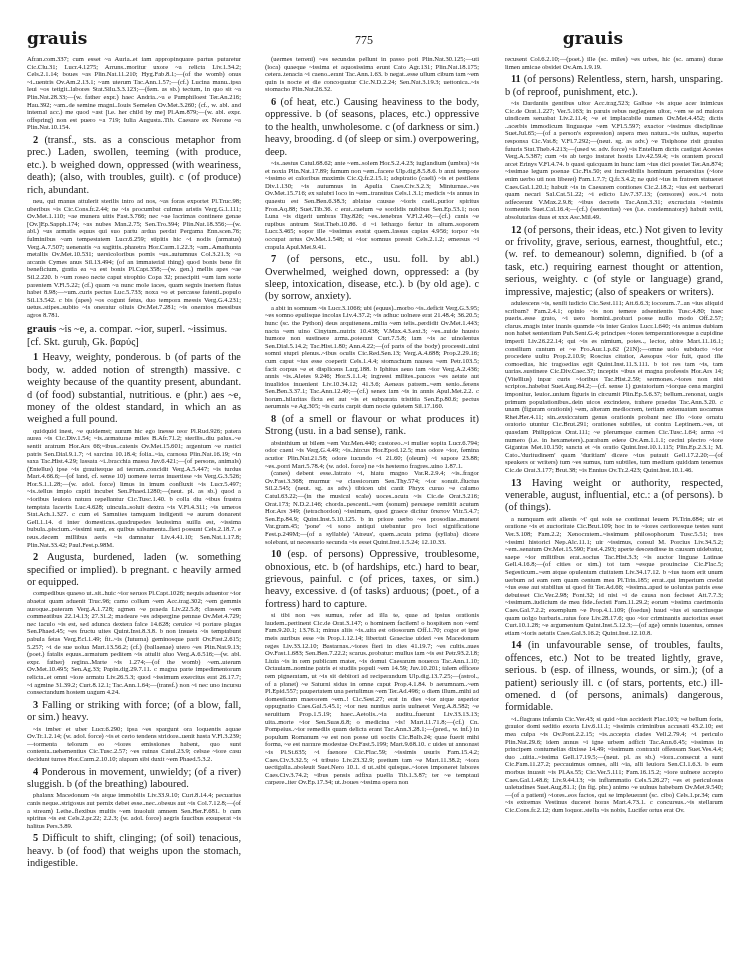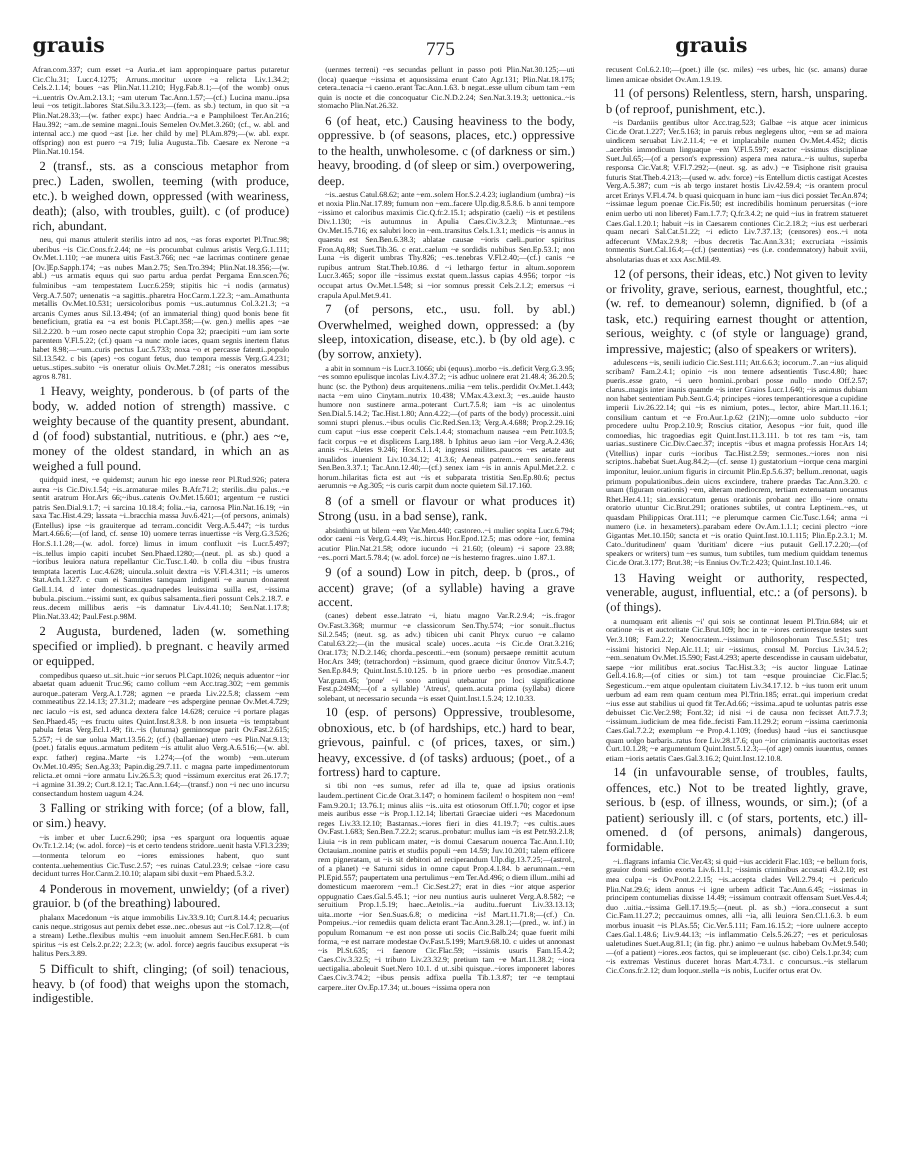--- a/index.html
+++ b/index.html
@@ -1,63 +1,63 @@
 <!DOCTYPE html>
 <html><head>
 <meta charset="utf-8">
 <style>
   html, body { margin: 0; padding: 0; background: #ffffff; }
   body { width: 750px; height: 963px; overflow: hidden; position: relative; color: #1a1a1a; font-family: "DejaVu Serif", serif; }
   .page { position: absolute; left: 0; top: 0; width: 649px; height: 963px; }
   .head-left { position: absolute; left: 27px; top: 28px; font-weight: bold; font-size: 17px; font-family: "DejaVu Serif", serif; }
   .head-right { position: absolute; right: 26px; top: 28px; font-weight: bold; font-size: 17px; font-family: "DejaVu Serif", serif; }
-  .page-num { position: absolute; left: 355px; top: 33px; font-size: 16px; font-family: "Liberation Serif", serif; }
+  .page-num { position: absolute; left: 355px; top: 33px; font-size: 12px; font-family: "Liberation Serif", serif; }
   .col { position: absolute; top: 55px; width: 214px; }
   .col1 { left: 27px; }
   .col2 { left: 265px; }
   .col3 { left: 505px; width: 218px; }
   .cit { font-family: "Liberation Serif", serif; font-size: 6.6px; line-height: 7.6px; text-align: justify; margin: 0; text-indent: 6px; }
   .cit.noindent { text-indent: 0; }
   .def { font-family: "Liberation Serif", serif; font-size: 10.4px; line-height: 12.4px; text-align: justify; margin: 3px 0 1px 0; text-indent: 6px; }
-  .def .n { font-weight: normal; }
+  .def .n { font-weight: bold; }
   .hw { font-family: "Liberation Serif", serif; font-size: 10.4px; line-height: 12.4px; margin: 4px 0 2px 0; }
   .hw b { font-size: 11px; }
 </style>
 </head>
 <body>
 
 <div class="page">
   <div class="head-left">grauis</div>
   <div class="page-num">775</div>
   <div class="head-right">grauis</div>
 
   <div class="col col1">
     <p class="cit noindent">Afran.com.337; cum esset ~a Auria..et iam appropinquare partus putaretur Cic.Clu.31; Lucr.4.1275; Arruns..moritur uxore ~a relicta Liv.1.34.2; Cels.2.1.14; boues ~as Plin.Nat.11.210; Hyg.Fab.8.1;—(of the womb) onus ~i..uentris Ov.Am.2.13.1; ~am uterum Tac.Ann.1.57;—(cf.) Lucina manu..ipsa leui ~os tetigit..labores Stat.Silu.3.3.123;—(fem. as sb.) tectum, in quo sit ~a Plin.Nat.28.33;—(w. father expr.) haec Andria..~a e Pamphiloest Ter.An.216; Hau.392; ~am..de semine magni..Iouis Semelen Ov.Met.3.260; (cf., w. abl. and internal acc.) me quod ~ast [i.e. her child by me] Pl.Am.879;—(w. abl. expr. offspring) non est puero ~a 719; Iulia Augusta..Tib. Caesare ex Nerone ~a Plin.Nat.10.154.</p>
     <p class="def"><span class="n">2</span> <span>(transf., sts. as a conscious metaphor from prec.) Laden, swollen, teeming (with produce, etc.). b weighed down, oppressed (with weariness, death); (also, with troubles, guilt). c (of produce) rich, abundant.</span></p>
     <p class="cit">neu, qui manus attulerit sterilis intro ad nos, ~as foras exportet Pl.Truc.98; uberibus ~is Cic.Cons.fr.2.44; ne ~is procumbat culmus aristis Verg.G.1.111; Ov.Met.1.110; ~ae munera uitis Fast.3.766; nec ~ae lacrimas continere genae [Ov.]Ep.Sapph.174; ~as nubes Man.2.75; Sen.Tro.394; Plin.Nat.18.356;—(w. abl.) ~us armatis equus qui suo partu ardua perdat Pergama Enn.scen.76; fulminibus ~am tempestatem Lucr.6.259; stipitis hic ~i nodis (armatus) Verg.A.7.507; uenenatis ~a sagittis..pharetra Hor.Carm.1.22.3; ~am..Amathunta metallis Ov.Met.10.531; uersicoloribus pomis ~us..autumnus Col.3.21.3; ~a arcanis Cymes anus Sil.13.494; (of an immaterial thing) quod bonis bene fit beneficium, gratia ea ~a est bonis Pl.Capt.358;—(w. gen.) mellis apes ~ae Sil.2.220. b ~um roseo necte caput strophio Copa 32; praecipiti ~um iam sorte parentem V.Fl.5.22; (cf.) quam ~a nunc mole iaces, quam segnis inertem flatus habet 8.98;—~um..curis pectus Luc.5.733; noxa ~o et percasse fatenti..populo Sil.13.542. c bis (apes) ~os cogunt fetus, duo tempora messis Verg.G.4.231; uetus..stipes..subito ~is oneratur oliuis Ov.Met.7.281; ~is oneratos messibus agros 8.781.</p>
+    <p class="hw"><b>grauis</b> <span>~is ~e, a. compar. ~ior, superl. ~issimus. [cf. Skt. guruḥ, Gk. βαρύς]</span></p>
     <p class="def"><span class="n">1</span> <span>Heavy, weighty, ponderous. b (of parts of the body, w. added notion of strength) massive. c weighty because of the quantity present, abundant. d (of food) substantial, nutritious. e (phr.) aes ~e, money of the oldest standard, in which an as weighed a full pound.</span></p>
     <p class="cit">quidquid inest, ~e quidemst; aurum hic ego inesse reor Pl.Rud.926; patera aurea ~is Cic.Div.1.54; ~is..armaturae miles B.Afr.71.2; sterilis..diu palus..~e sentit aratrum Hor.Ars 66;~ibus..catenis Ov.Met.15.601; argentum ~e rustici patris Sen.Dial.9.1.7; ~i sarcina 10.18.4; folia..~ia, carnosa Plin.Nat.16.19; ~in saxa Tac.Hist.4.29; lassata ~i..bracchia massa Juv.6.421;—(of persons, animals) (Entellus) ipse ~is grauiterque ad terram..concidit Verg.A.5.447; ~is turdus Mart.4.66.6;—(of land, cf. sense 10) uomere terras inuertisse ~is Verg.G.3.526; Hor.S.1.1.28;—(w. adol. force) limus in imum confluxit ~is Lucr.5.497; ~is..tellus impio capiti incubet Sen.Phaed.1280;—(neut. pl. as sb.) quod a ~ioribus leuiora natura repellantur Cic.Tusc.1.40. b colla diu ~ibus frustra temptata lacertis Luc.4.628; uincula..soluit dextra ~is V.Fl.4.311; ~is umeros Stat.Ach.1.327. c cum ei Samnites tamquam indigenti ~e aurum donarent Gell.1.14. d inter domesticas..quadrupedes leuissima suilla est, ~issima bubula..piscium..~issimi sunt, ex quibus salsamenta..fieri possunt Cels.2.18.7. e reus..decem millibus aeris ~is damnatur Liv.4.41.10; Sen.Nat.1.17.8; Plin.Nat.33.42; Paul.Fest.p.98M.</p>
     <p class="def"><span class="n">2</span> <span>Augusta, burdened, laden (w. something specified or implied). b pregnant. c heavily armed or equipped.</span></p>
     <p class="cit">compedibus quaeso ut..sit..huic ~ior seruos Pl.Capt.1026; nequis aduentor ~ior abaetat quam aduenit Truc.96; camo collum ~em Acc.trag.302; ~em gemmis auroque..pateram Verg.A.1.728; agmen ~e praeda Liv.22.5.8; classem ~em commeatibus 22.14.13; 27.31.2; madeare ~es adspergine pennae Ov.Met.4.729; nec iaculo ~is est, sed adunca dextera falce 14.628; ceruice ~i portare plagas Sen.Phaed.45; ~es fructu uites Quint.Inst.8.3.8. b non insueta ~is temptabunt pabula fetas Verg.Ecl.1.49; fit..~is (Iuturna) geminosque parit Ov.Fast.2.615; 5.257; ~i de sue uolua Mart.13.56.2; (cf.) (ballaenae) utero ~es Plin.Nat.9.13; (poet.) fatalis equus..armatum peditem ~is attulit aluo Verg.A.6.516;—(w. abl. expr. father) regina..Marte ~is 1.274;—(of the womb) ~em..uterum Ov.Met.10.495; Sen.Ag.33; Papin.dig.29.7.11. c magna parte impedimentorum relicta..et omni ~iore armatu Liv.26.5.3; quod ~issimum exercitus erat 26.17.7; ~i agmine 31.39.2; Curt.8.12.1; Tac.Ann.1.64;—(transf.) non ~i nec uno incursu consectandum hostem uagum 4.24.</p>
     <p class="def"><span class="n">3</span> <span>Falling or striking with force; (of a blow, fall, or sim.) heavy.</span></p>
     <p class="cit">~is imber et uber Lucr.6.290; ipsa ~es spargunt ora loquentis aquae Ov.Tr.1.2.14; (w. adol. force) ~is et certo tendens stridore..uenit hasta V.Fl.3.239;—tormenta telorum eo ~iores emissiones habent, quo sunt contenta..uehementius Cic.Tusc.2.57; ~es ruinas Catul.23.9; celsae ~iore casu decidunt turres Hor.Carm.2.10.10; alapam sibi duxit ~em Phaed.5.3.2.</p>
-    <p class="def"><span class="n">4</span> <span>Ponderous in movement, unwieldy; (of a river) grauior. b (of the breathing) laboured.</span></p>
+    <p class="def"><span class="n">4</span> <span>Ponderous in movement, unwieldy; (of a river) sluggish. b (of the breathing) laboured.</span></p>
     <p class="cit">phalanx Macedonum ~is atque immobilis Liv.33.9.10; Curt.8.14.4; pecuarius canis neque..strigosus aut pernix debet esse..nec..obesus aut ~is Col.7.12.8;—(of a stream) Lethe..flexibus multis ~em inuoluit amnem Sen.Her.F.681. b cum spiritus ~is est Cels.2.pr.22; 2.2.3; (w. adol. force) aegris faucibus exsuperat ~is halitus Pers.3.89.</p>
     <p class="def"><span class="n">5</span> <span>Difficult to shift, clinging; (of soil) tenacious, heavy. b (of food) that weighs upon the stomach, indigestible.</span></p>
   </div>
 
   <div class="col col2">
     <p class="cit">(uermes terreni) ~es secundas pellunt in passo poti Plin.Nat.30.125;—uti (loca) quaeque ~issima et aquosissima erunt Cato Agr.131; Plin.Nat.18.175; cetera..tenacia ~i caeno..erant Tac.Ann.1.63. b negat..esse ullum cibum tam ~em quin is nocte et die concoquatur Cic.N.D.2.24; Sen.Nat.3.19.3; uettonica..~is stomacho Plin.Nat.26.32.</p>
     <p class="def"><span class="n">6</span> <span>(of heat, etc.) Causing heaviness to the body, oppressive. b (of seasons, places, etc.) oppressive to the health, unwholesome. c (of darkness or sim.) heavy, brooding. d (of sleep or sim.) overpowering, deep.</span></p>
     <p class="cit">~is..aestus Catul.68.62; ante ~em..solem Hor.S.2.4.23; iuglandium (umbra) ~is et noxia Plin.Nat.17.89; fumum non ~em..facere Ulp.dig.8.5.8.6. b anni tempore ~issimo et caloribus maximis Cic.Q.fr.2.15.1; adspiratio (caeli) ~is et pestilens Div.1.130; ~is autumnus in Apulia Caes.Civ.3.2.3; Minturnae..~es Ov.Met.15.716; ex salubri loco in ~em..transitus Cels.1.3.1; medicis ~is annus in quaestu est Sen.Ben.6.38.3; ablatae causae ~ioris caeli..purior spiritus Fron.Aq.88; Suet.Tib.36. c erat..caelum ~e sordidis nubibus Sen.Ep.53.1; non Luna ~is digerit umbras Thy.826; ~es..tenebras V.Fl.2.40;—(cf.) canis ~e rupibus antrum Stat.Theb.10.86. d ~i lethargo fertur in altum..soporem Lucr.3.465; sopor ille ~issimus exstat quem..lassus capias 4.956; torpor ~is occupat artus Ov.Met.1.548; si ~ior somnus pressit Cels.2.1.2; emersus ~i crapula Apul.Met.9.41.</p>
     <p class="def"><span class="n">7</span> <span>(of persons, etc., usu. foll. by abl.) Overwhelmed, weighed down, oppressed: a (by sleep, intoxication, disease, etc.). b (by old age). c (by sorrow, anxiety).</span></p>
     <p class="cit">a abit in somnum ~is Lucr.3.1066; ubi (equus)..morbo ~is..deficit Verg.G.3.95; ~es somno epulisque incolas Liv.4.37.2; ~is adhuc uolnere erat 21.48.4; 36.20.5; hunc (sc. the Python) deus arquitenens..milia ~em telis..perdidit Ov.Met.1.443; nacta ~em uino Cinytam..nutrix 10.438; V.Max.4.3.ext.3; ~es..auide hausto humore non sustinere arma..poterant Curt.7.5.8; iam ~is ac uinolentus Sen.Dial.5.14.2; Tac.Hist.1.80; Ann.4.22;—(of parts of the body) processit..uini somni stupri plenus..~ibus oculis Cic.Red.Sen.13; Verg.A.4.688; Prop.2.29.16; cum caput ~ius esse coeperit Cels.1.4.4; stomachum nausea ~em Petr.103.5; facit corpus ~e et displicens Larg.188. b Iphitus aeuo iam ~ior Verg.A.2.436; annis ~is..Aletes 9.246; Hor.S.1.1.4; ingressi milites..paucos ~es aetate aut inualidos inuenient Liv.10.34.12; 41.3.6; Aeneas patrem..~em senio..ferens Sen.Ben.3.37.1; Tac.Ann.12.40;—(cf.) senex iam ~is in annis Apul.Met.2.2. c horum..hilaritas ficta est aut ~is et subparata tristitia Sen.Ep.80.6; pectus aerumnis ~e Ag.305; ~is curis carpit dum nocte quietem Sil.17.160.</p>
     <p class="def"><span class="n">8</span> <span>(of a smell or flavour or what produces it) Strong (usu. in a bad sense), rank.</span></p>
     <p class="cit">absinthium ut bilem ~em Var.Men.440; castoreo..~i mulier sopita Lucr.6.794; odor caeni ~is Verg.G.4.49; ~is..hircus Hor.Epod.12.5; mas odore ~ior, femina acutior Plin.Nat.21.58; odore iucundo ~i 21.60; (oleum) ~i sapore 23.88; ~es..porri Mart.5.78.4; (w. adol. force) ne ~is hesterno fragres..uino 1.87.1.</p>
-    <p class="def"><span class="n">9</span> <span>(of a sound) Low in pitch, deep. b (pros., of accent) grave; (of a syllable) having a grave accent.</span></p>
     <p class="cit">(canes) debent esse..latrato ~i, hiatu magno Var.R.2.9.4; ~is..fragor Ov.Fast.3.368; murmur ~e classicorum Sen.Thy.574; ~ior sonuit..fluctus Sil.2.545; (neut. sg. as adv.) tibicen ubi canit Phryx curuo ~e calamo Catul.63.22;—(in the musical scale) uoces..acuta ~is Cic.de Orat.3.216; Orat.173; N.D.2.146; chorda..pescenti..~em (sonum) persaepe remittit acutum Hor.Ars 349; (tetrachordon) ~issimum, quod graece dicitur ὕπατον Vitr.5.4.7; Sen.Ep.84.9; Quint.Inst.5.10.125. b in priore uerbo ~es prosodiae..manent Var.gram.45; 'pone' ~i sono antiqui utebantur pro loci significatione Fest.p.249M;—(of a syllable) 'Atreus', quem..acuta prima (syllaba) dicere solebant, ut necessario secunda ~is esset Quint.Inst.1.5.24; 12.10.33.</p>
     <p class="def"><span class="n">10</span> <span>(esp. of persons) Oppressive, troublesome, obnoxious, etc. b (of hardships, etc.) hard to bear, grievous, painful. c (of prices, taxes, or sim.) heavy, excessive. d (of tasks) arduous; (poet., of a fortress) hard to capture.</span></p>
     <p class="cit">si tibi non ~es sumus, refer ad illa te, quae ad ipsius orationis laudem..pertinent Cic.de Orat.3.147; o hominem facilem! o hospitem non ~em! Fam.9.20.1; 13.76.1; minus aliis ~is..uita est otiosorum Off.1.70; cogor et ipse meis auribus esse ~is Prop.1.12.14; libertati Graeciae uideri ~es Macedonum reges Liv.33.12.10; Bastarnas..~iores fieri in dies 41.19.7; ~es cultis..aues Ov.Fast.1.683; Sen.Ben.7.22.2; scarus..probatur: mullus iam ~is est Petr.93.2.l.8; Liuia ~is in rem publicam mater, ~is domui Caesarum nouerca Tac.Ann.1.10; Octauiam..nomine patris et studiis populi ~em 14.59; Juv.10.201; talem efficere rem pigneratam, ut ~is sit debitori ad reciperandum Ulp.dig.13.7.25;—(astrol., of a planet) ~e Saturni sidus in omne caput Prop.4.1.84. b aerumnam..~em Pl.Epid.557; paupertatem una pertulimus ~em Ter.Ad.496; o diem illum..mihi ad domesticum maerorem ~em..! Cic.Sest.27; erat in dies ~ior atque asperior oppugnatio Caes.Gal.5.45.1; ~ior neu nuntius auris uulneret Verg.A.8.582; ~e seruitium Prop.1.5.19; haec..Aetolis..~ia auditu..fuerunt Liv.33.13.13; uita..morte ~ior Sen.Suas.6.8; o medicina ~is! Mart.11.71.8;—(cf.) Cn. Pompeius..~ior remediis quam delicta erant Tac.Ann.3.28.1;—(pred., w. inf.) in populum Romanum ~e est non posse uti sociis Cic.Balb.24; quae fuerit mihi forma, ~e est narrare modestae Ov.Fast.5.199; Mart.9.68.10. c uides ut annonast ~is Pl.St.635; ~i faenore Cic.Flac.59; ~issimis usuris Fam.15.4.2; Caes.Civ.3.32.5; ~i tributo Liv.23.32.9; pretium tam ~e Mart.11.38.2; ~iora uectigalia..aboleuit Suet.Nero 10.1. d ut..sibi quisque..~iores imponeret labores Caes.Civ.3.74.2; ~ibus pensis adfixa puella Tib.1.3.87; ter ~e temptaui carpere..iter Ov.Ep.17.34; ut..boues ~issima opera non</p>
   </div>
 
   <div class="col col3">
     <p class="cit noindent">recusent Col.6.2.10;—(poet.) ille (sc. miles) ~es urbes, hic (sc. amans) durae limen amicae obsidet Ov.Am.1.9.19.</p>
     <p class="def"><span class="n">11</span> <span>(of persons) Relentless, stern, harsh, unsparing. b (of reproof, punishment, etc.).</span></p>
     <p class="cit">~is Dardaniis gentibus ultor Acc.trag.523; Galbae ~is atque acer inimicus Cic.de Orat.1.227; Ver.5.163; in paruis rebus neglegens ultor, ~em se ad maiora uindicem seruabat Liv.2.11.4; ~e et implacabile numen Ov.Met.4.452; dictis ..acerbis immodicum linguaque ~em V.Fl.5.597; exactor ~issimus disciplinae Suet.Jul.65;—(of a person's expression) aspera mea natura..~is uultus, superba responsa Cic.Vat.8; V.Fl.7.292;—(neut. sg. as adv.) ~e Tisiphone risit grauisa futuris Stat.Theb.4.213;—(used w. adv. force) ~is Entellum dictis castigat Acestes Verg.A.5.387; cum ~is ab tergo instaret hostis Liv.42.59.4; ~is orantem procul arcet Erinys V.Fl.4.74. b quasi quicquam in hunc iam ~ius dici possiet Ter.An.874; ~issimae legum poenae Cic.Fis.50; est incredibilis hominum peruersitas (~iore enim uerbo uti non liberet) Fam.1.7.7; Q.fr.3.4.2; ne quid ~ius in fratrem statueret Caes.Gal.1.20.1; habuit ~is in Caesarem contiones Cic.2.18.2; ~ius est uerberari quam necari Sal.Cat.51.22; ~i edicto Liv.7.37.13; (censores) eos..~i nota adfecerunt V.Max.2.9.8; ~ibus decretis Tac.Ann.3.31; excruciata ~issimis tormentis Suet.Cal.16.4;—(cf.) (sententias) ~es (i.e. condemnatory) habuit xviii, absolutarias duas et xxx Asc.Mil.49.</p>
     <p class="def"><span class="n">12</span> <span>(of persons, their ideas, etc.) Not given to levity or frivolity, grave, serious, earnest, thoughtful, etc.; (w. ref. to demeanour) solemn, dignified. b (of a task, etc.) requiring earnest thought or attention, serious, weighty. c (of style or language) grand, impressive, majestic; (also of speakers or writers).</span></p>

